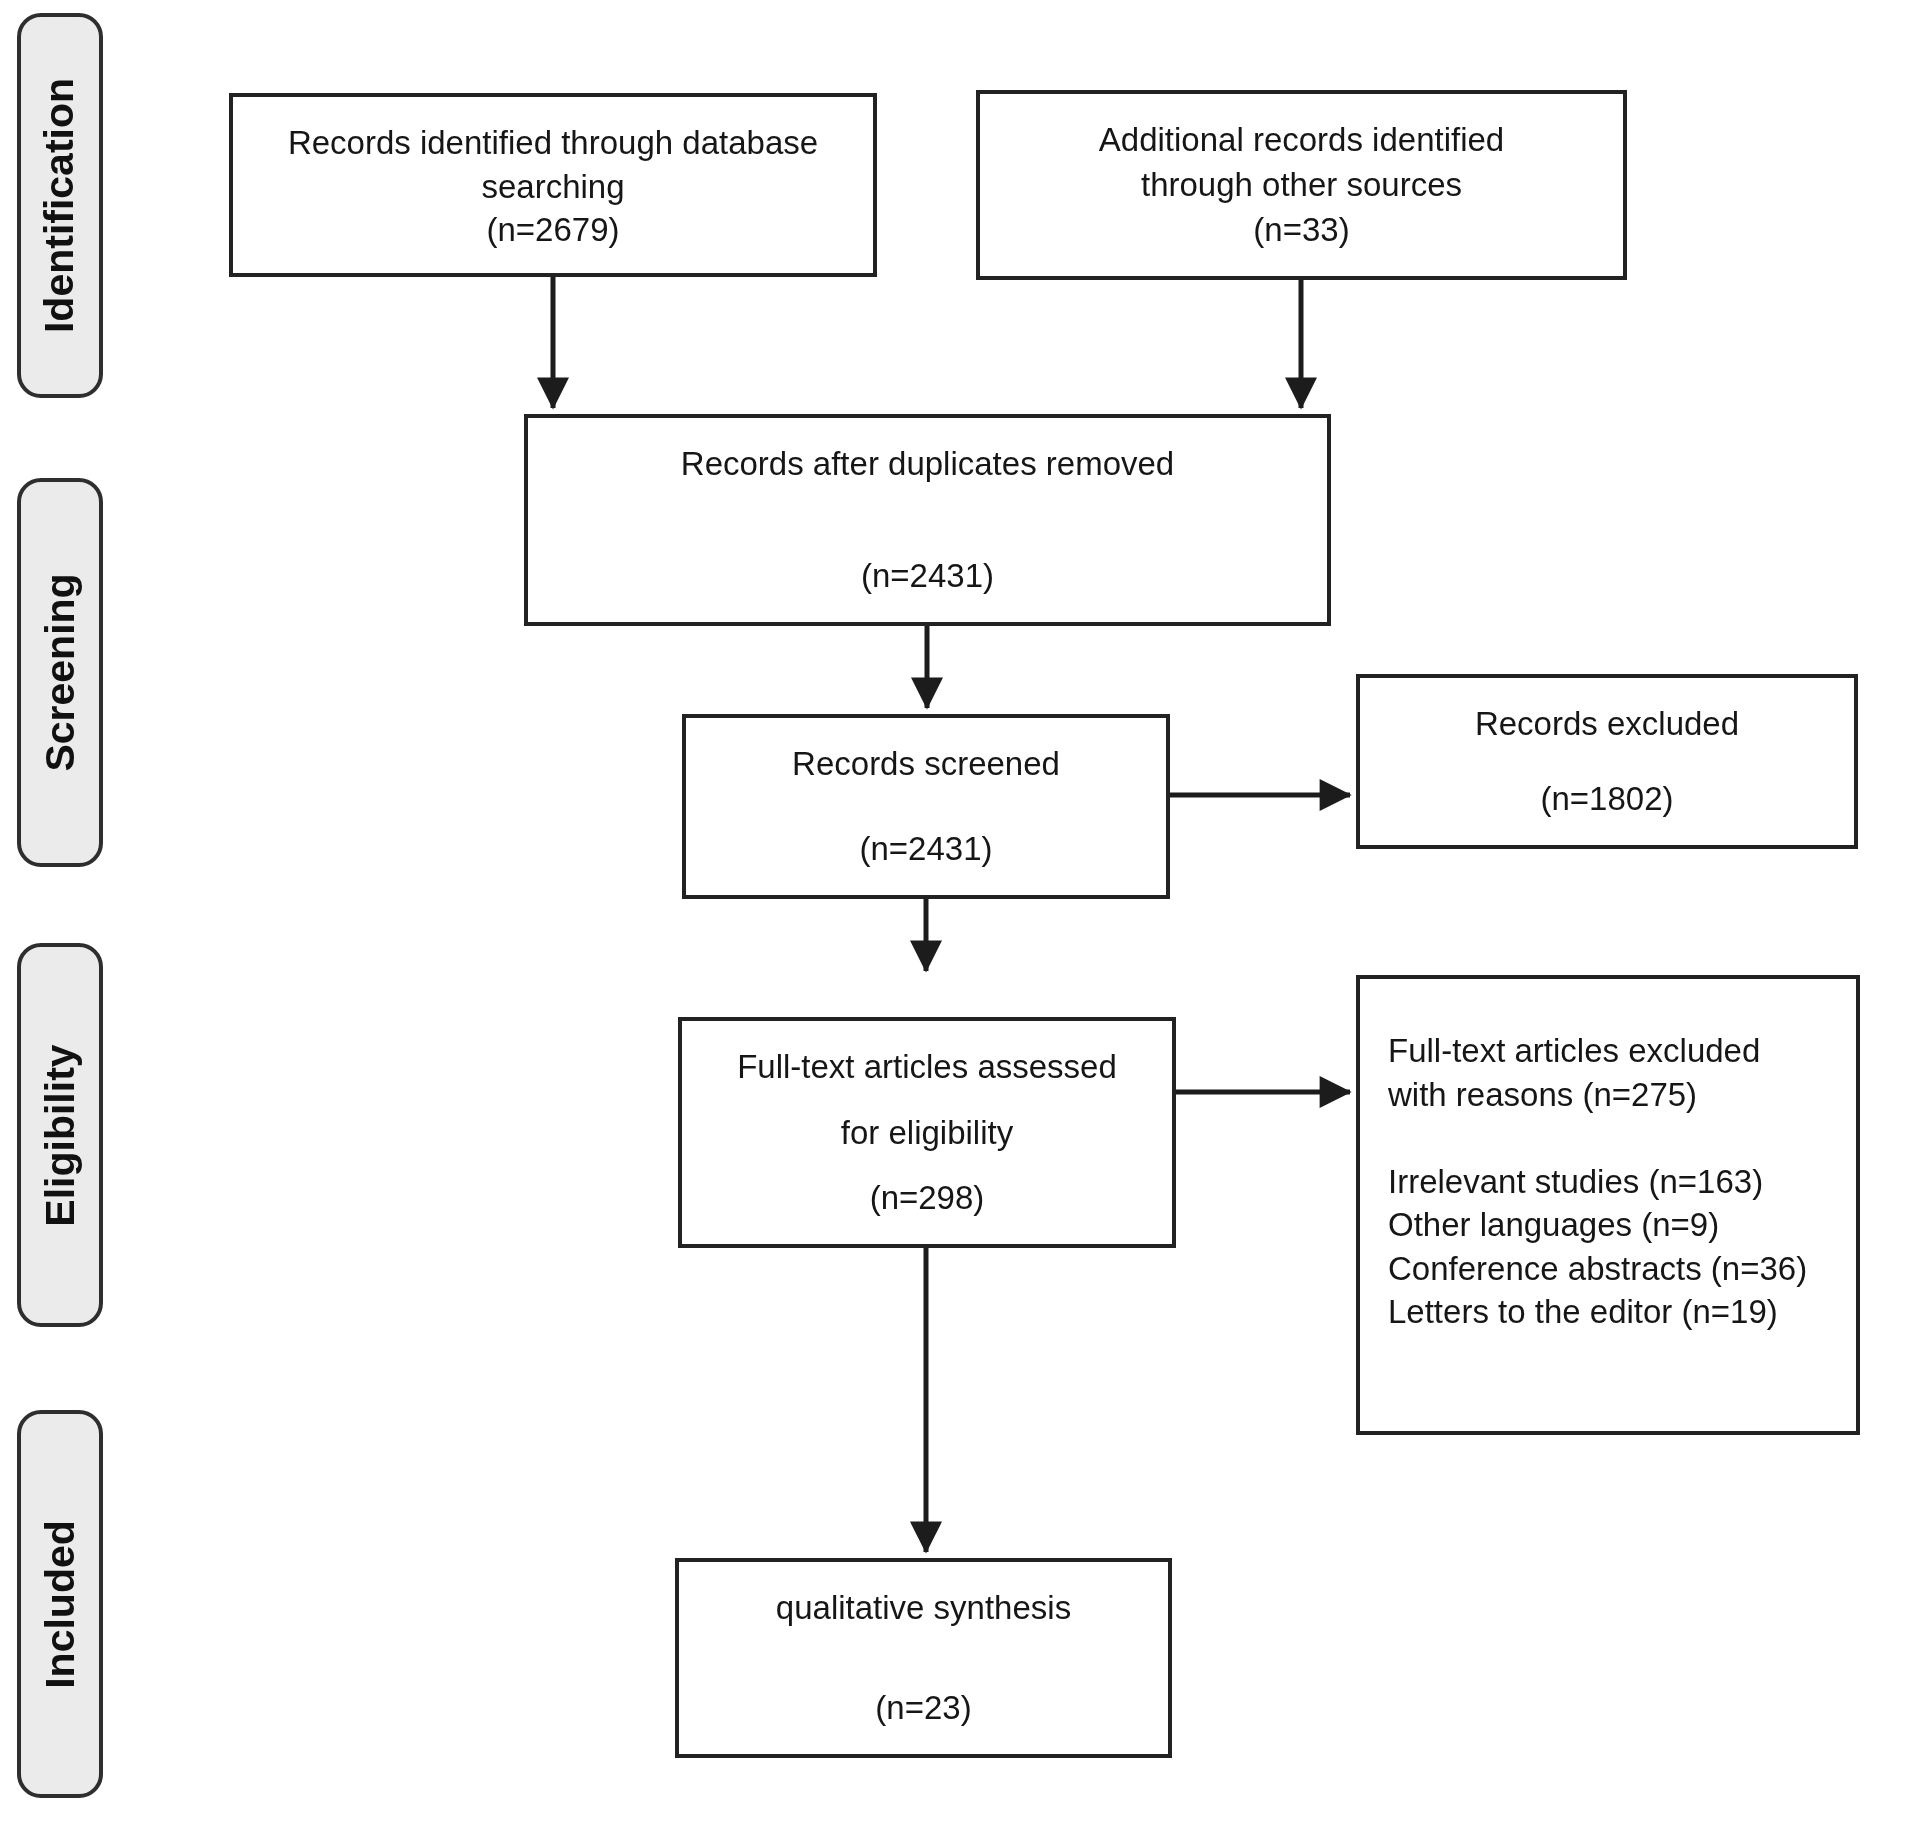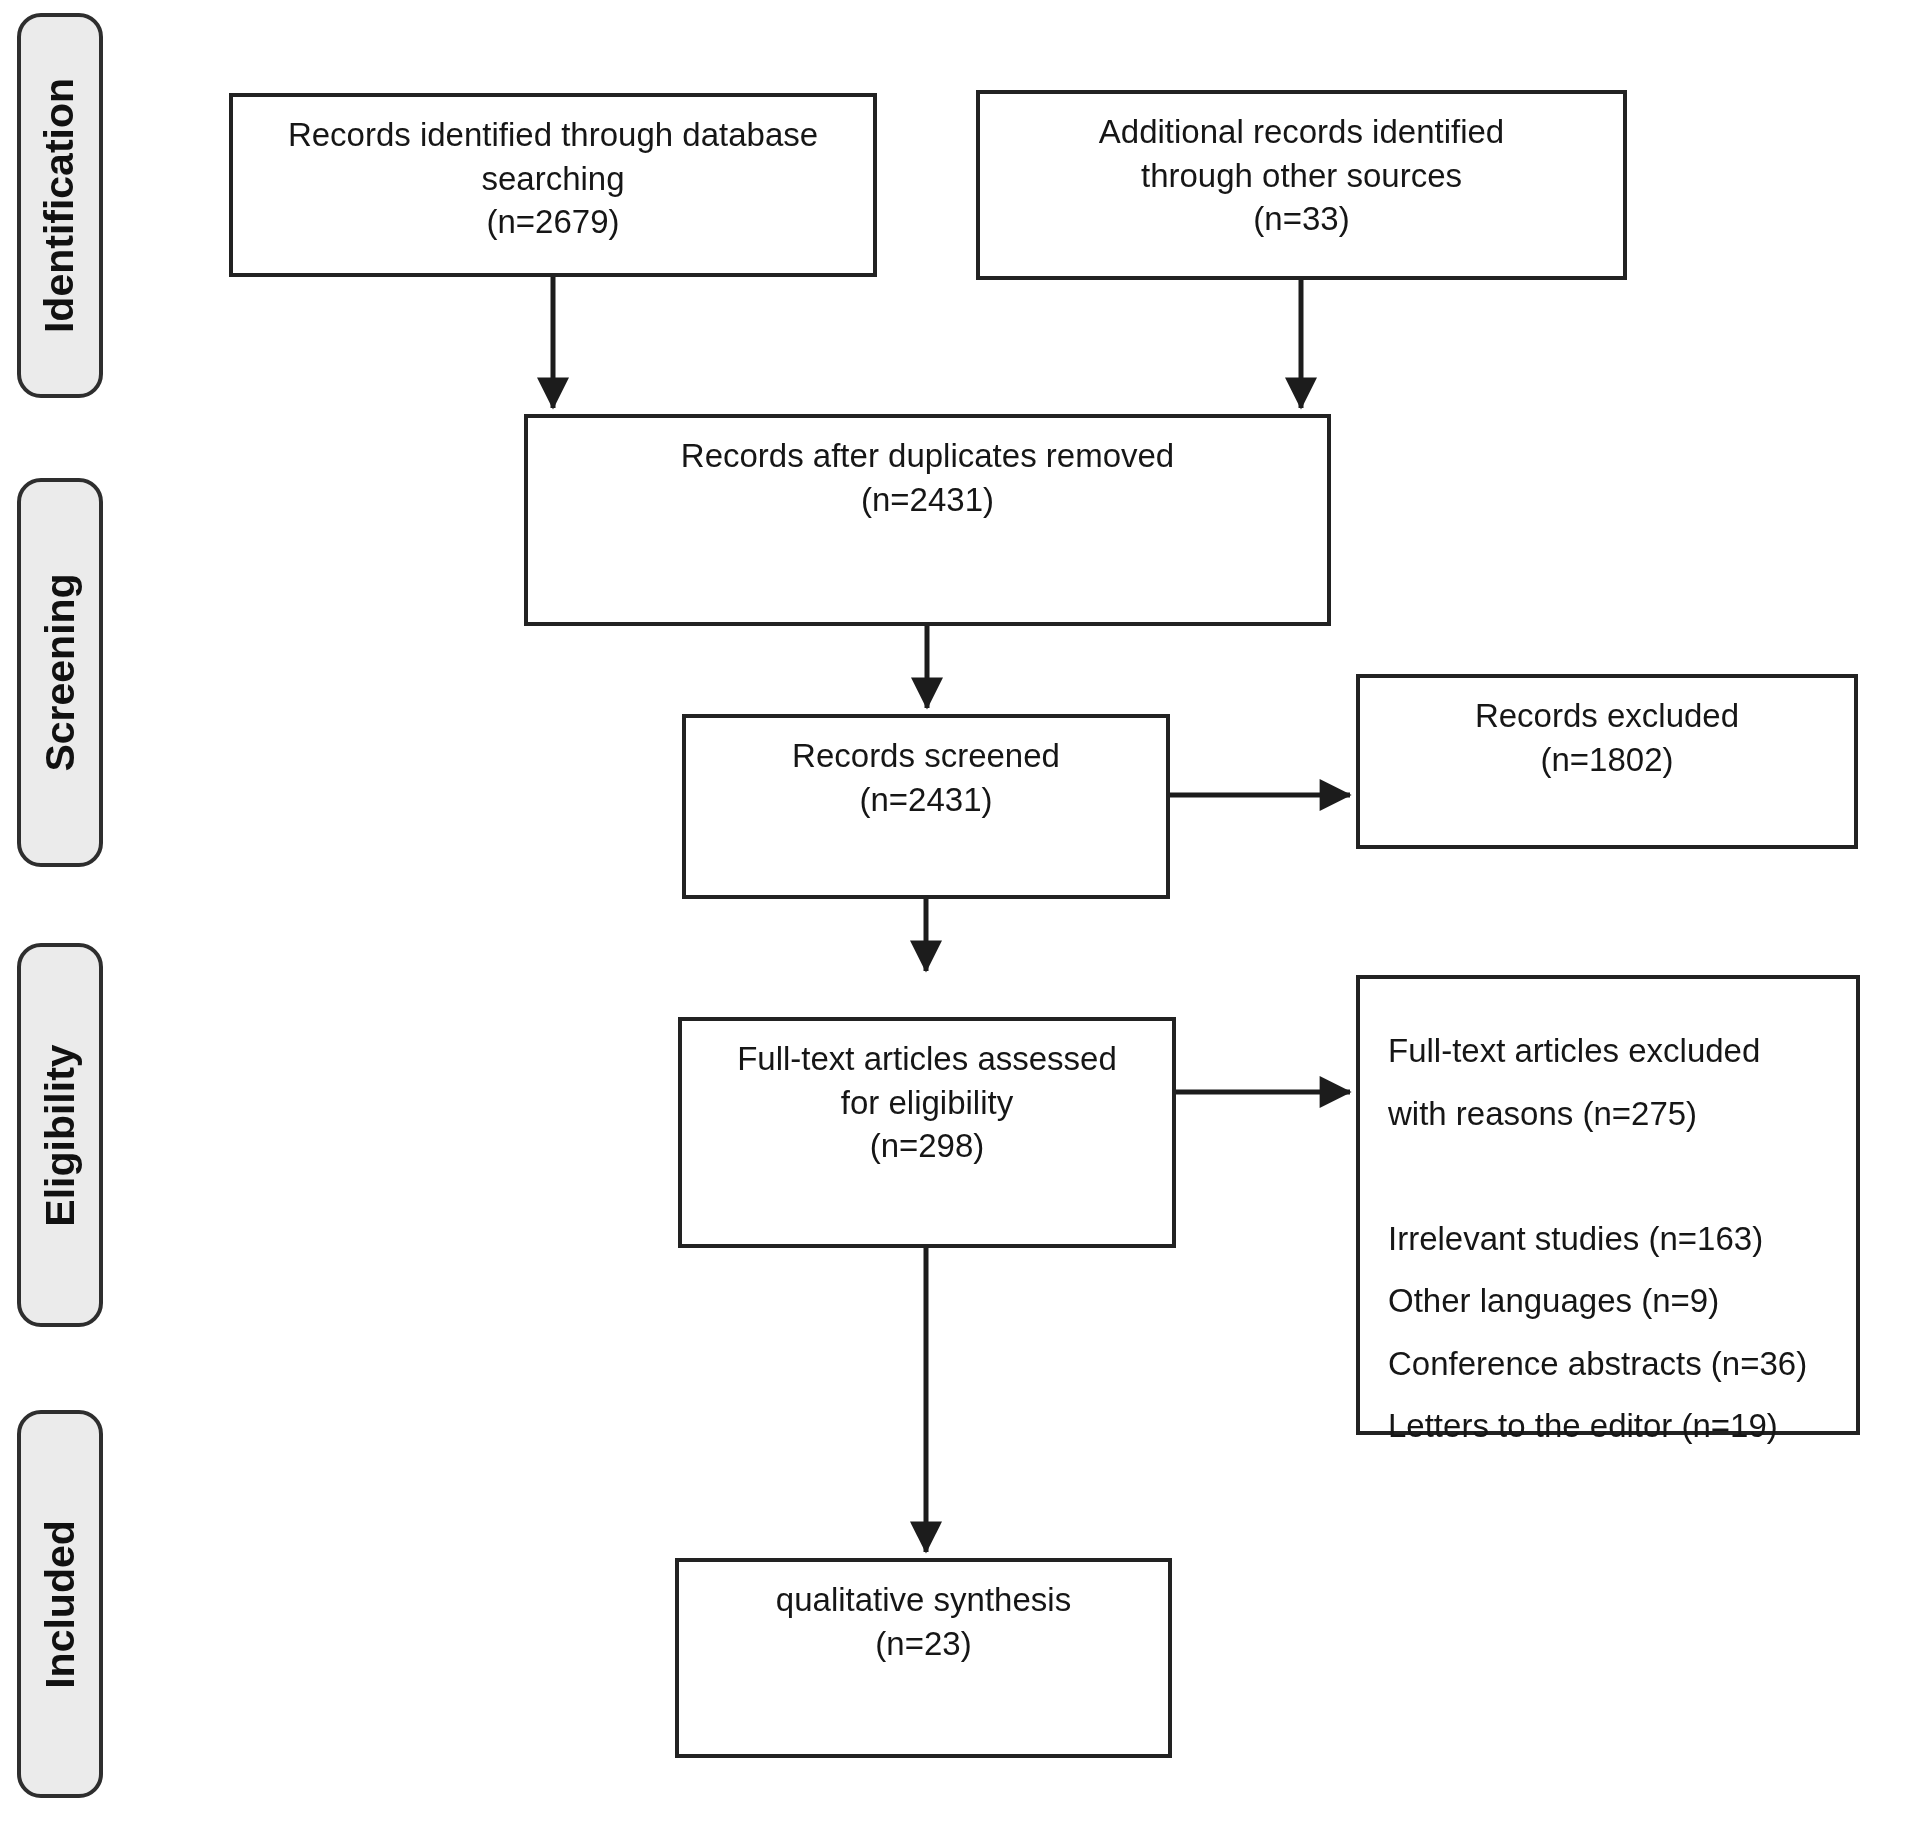--- a/index.html
+++ b/index.html
@@ -31,33 +31,32 @@
     font-weight: 700;
     font-size: 41px;
     color: #111111;
   }
   .box {
     position: absolute;
     background: #ffffff;
     border: 4px solid #222222;
     display: flex;
     flex-direction: column;
-    justify-content: flex-start;
+    justify-content: space-between;
     text-align: center;
     font-size: 33px;
     line-height: 1.32;
-    padding: 16px 14px;
+    padding: 24px 14px;
     color: #161616;
   }
   .box .line { min-height: 1.32em; }
   .box.align-left {
     justify-content: flex-start;
     text-align: left;
     padding: 50px 16px 16px 28px;
-    gap: 19px;
   }
 </style>
 </head>
 <body>
 
 <div class="canvas">
 
   <svg class="arrows" width="1913" height="1821" viewBox="0 0 1913 1821">
     <defs>
       <marker id="ah" viewBox="0 0 10 10" refX="9.5" refY="5" markerWidth="40" markerHeight="32" markerUnits="userSpaceOnUse" orient="auto">

